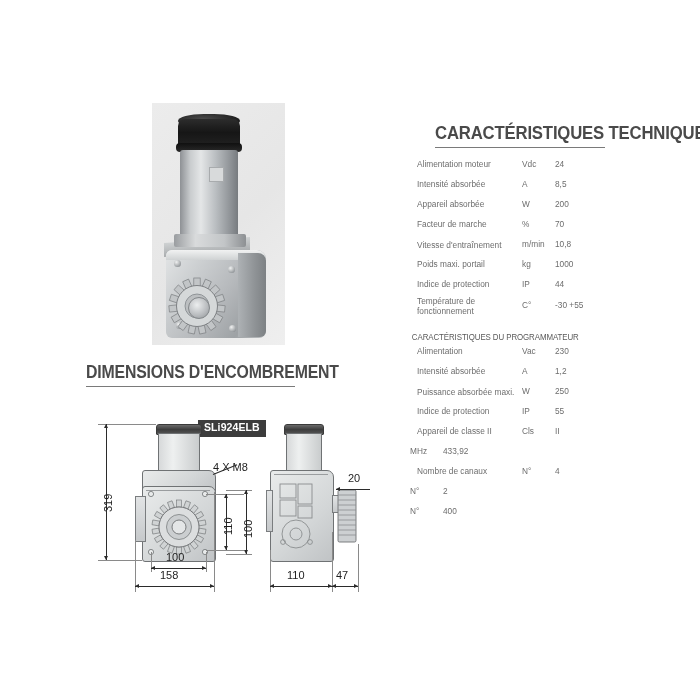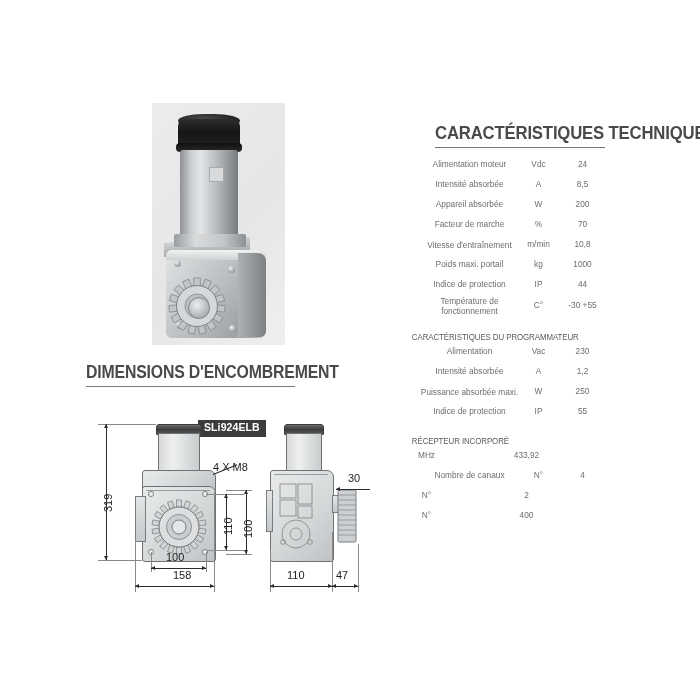--- a/index.html
+++ b/index.html
@@ -128,21 +128,20 @@
     width: 200px;
     font-size: 8.3px;
     line-height: 1.18;
     color: #6d6d6d;
   }
   .srow {
     display: flex;
     align-items: center;
     min-height: 18px;
     padding: 1px 0;
-    text-align: center;
   }
   .srow .label { width: 112px; padding-left: 7px; box-sizing: border-box; }
   .srow .unit  { width: 33px; }
   .srow .value { flex: 1; }
 
   .grp-head {
     display: flex;
     align-items: flex-end;
     min-height: 24px;
     margin-top: 2px;
@@ -356,22 +355,24 @@
     <div class="srow two-line">
       <div class="label">Puissance absorbée maxi.</div>
       <div class="unit">W</div>
       <div class="value">250</div>
     </div>
     <div class="srow">
       <div class="label">Indice de protection</div>
       <div class="unit">IP</div>
       <div class="value">55</div>
     </div>
-    <div class="grp-head solo">
-      <div class="gh-label">RÉCEPTEUR INCORPORÉ</div>
+    <div class="srow">
+      <div class="label">Appareil de classe II</div>
+      <div class="unit">Cls</div>
+      <div class="value">II</div>
     </div>
     <div class="srow two-line">
       <div class="unit">MHz</div>
       <div class="value">433,92</div>
     </div>
     <div class="srow">
       <div class="label">Nombre de canaux</div>
       <div class="unit">N°</div>
       <div class="value">4</div>
     </div>
@@ -443,21 +444,21 @@
   <div class="dw dim-line dim-v" style="left:26px;  top:24px;  height:136px;"></div>
   <div class="arrow arr-u" style="left:23.5px; top:24px;"></div>
   <div class="arrow arr-d" style="left:23.5px; top:156px;"></div>
   <div class="dim-text vert" style="left:22px; top:112px;">319</div>
 
   <div class="dw ext-line dim-v" style="left:55px;  top:140px; height:52px;"></div>
   <div class="dw ext-line dim-v" style="left:134px; top:92px;  height:100px;"></div>
   <div class="dw dim-line dim-h" style="left:55px;  top:186px; width:79px;"></div>
   <div class="arrow arr-l" style="left:55px;  top:183.5px;"></div>
   <div class="arrow arr-r" style="left:130px; top:183.5px;"></div>
-  <div class="dim-text" style="left:93px; top:169px;">158</div>
+  <div class="dim-text" style="left:80px; top:169px;">158</div>
 
   <div class="dw ext-line dim-v" style="left:71px;  top:152px; height:20px;"></div>
   <div class="dw ext-line dim-v" style="left:126px; top:152px; height:20px;"></div>
   <div class="dw dim-line dim-h" style="left:71px;  top:168px; width:55px;"></div>
   <div class="arrow arr-l" style="left:71px;  top:165.5px;"></div>
   <div class="arrow arr-r" style="left:122px; top:165.5px;"></div>
   <div class="dim-text" style="left:86px; top:151px;">100</div>
 
   <div class="dw ext-line dim-h" style="left:126px; top:94px;  width:38px; height:1px;"></div>
   <div class="dw ext-line dim-h" style="left:126px; top:150px; width:38px; height:1px;"></div>
@@ -502,21 +503,21 @@
       <line x1="2" y1="32" x2="20" y2="32"></line>
       <line x1="2" y1="37" x2="20" y2="37"></line>
       <line x1="2" y1="42" x2="20" y2="42"></line>
       <line x1="2" y1="47" x2="20" y2="47"></line>
     </g>
   </svg>
 
   <div class="dw dim-line dim-h" style="left:256px; top:89px; width:22px;"></div>
   <div class="arrow arr-l" style="left:256px; top:86.5px;"></div>
   <div class="dw dim-line dim-h" style="left:278px; top:89px; width:12px;"></div>
-  <div class="dim-text" style="left:268px; top:72px;">30</div>
+  <div class="dim-text" style="left:268px; top:72px;">20</div>
 
   <div class="dw ext-line dim-v" style="left:190px; top:150px; height:42px;"></div>
   <div class="dw ext-line dim-v" style="left:252px; top:132px; height:60px;"></div>
   <div class="dw dim-line dim-h" style="left:190px; top:186px; width:62px;"></div>
   <div class="arrow arr-l" style="left:190px; top:183.5px;"></div>
   <div class="arrow arr-r" style="left:248px; top:183.5px;"></div>
   <div class="dim-text" style="left:207px; top:169px;">110</div>
 
   <div class="dw ext-line dim-v" style="left:278px; top:144px; height:48px;"></div>
   <div class="dw dim-line dim-h" style="left:252px; top:186px; width:26px;"></div>

